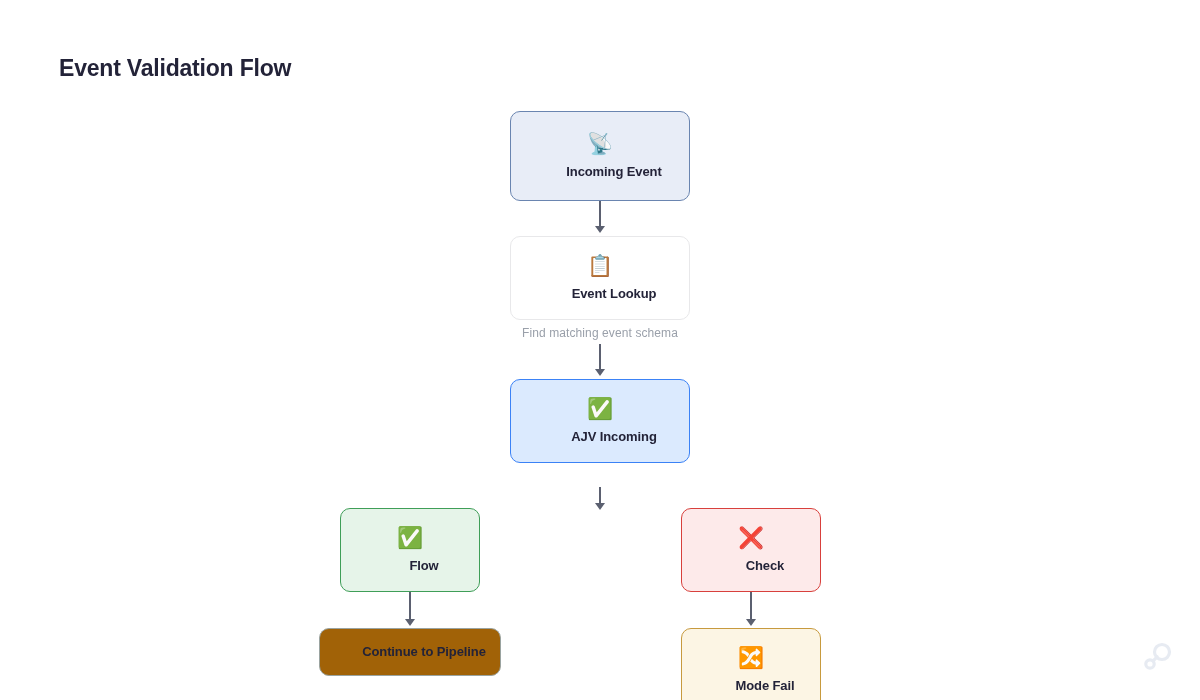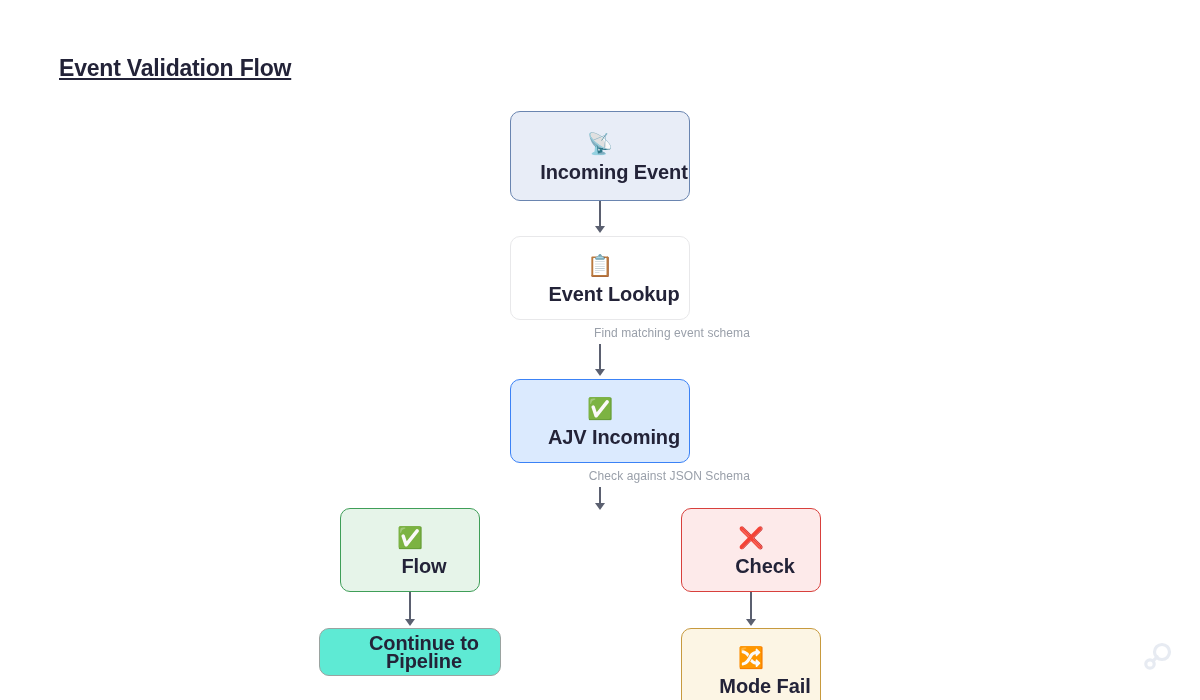--- a/index.html
+++ b/index.html
@@ -16,21 +16,20 @@
   }
 
   .page-title {
     position: absolute;
     left: 59px;
     top: 40px;
     font-size: 23px;
     font-weight: bold;
     color: #232338;
     letter-spacing: -0.2px;
-    text-decoration: underline;
   }
 
   .canvas {
     position: absolute;
     left: 0;
     top: 0;
     width: 1200px;
     height: 700px;
   }
 
@@ -46,33 +45,33 @@
   }
 
   .node-icon {
     font-size: 21px;
     line-height: 24px;
     margin-bottom: 7px;
     display: block;
   }
 
   .node-label {
-    font-size: 20px;
+    font-size: 13px;
     font-weight: bold;
     color: #232338;
     letter-spacing: -0.1px;
     line-height: 18px;
     margin-left: 28px;
   }
 
   .node-caption {
     position: absolute;
     font-size: 12px;
     color: #9aa0aa;
-    text-align: right;
+    text-align: center;
     letter-spacing: 0.1px;
     white-space: nowrap;
   }
 
   
   #node-incoming-event {
     left: 510px; top: 111px; width: 180px; height: 90px;
     background: #e8edf7;
     border: 1.6px solid #6a85b0;
   }
@@ -91,21 +90,21 @@
     background: #e6f4e9;
     border: 1.5px solid #3f9e58;
   }
   #node-fail {
     left: 681px; top: 508px; width: 140px; height: 84px;
     background: #fdeaea;
     border: 1.5px solid #d8403c;
   }
   #node-continue-to-pipeline {
     left: 319px; top: 628px; width: 182px; height: 48px;
-    background: #5eead4;
+    background: #a16207;
     border: 1.3px solid #9aa3a0;
   }
   #node-mode-check {
     left: 681px; top: 628px; width: 140px; height: 84px;
     background: #fcf5e4;
     border: 1.5px solid #c79a3e;
   }
 
   
   #caption-schema-lookup { left: 450px; top: 326px; width: 300px; }
@@ -179,21 +178,20 @@
   <div class="node" id="node-schema-lookup">
     <span class="node-icon">📋</span>
     <span class="node-label">Event Lookup</span>
   </div>
   <div class="node-caption" id="caption-schema-lookup">Find matching event schema</div>
 
   <div class="node" id="node-ajv-validate">
     <span class="node-icon">✅</span>
     <span class="node-label">AJV Incoming</span>
   </div>
-  <div class="node-caption" id="caption-ajv-validate">Check against JSON Schema</div>
 
   <div class="node" id="node-pass">
     <span class="node-icon">✅</span>
     <span class="node-label">Flow</span>
   </div>
 
   <div class="node" id="node-fail">
     <span class="node-icon">❌</span>
     <span class="node-label">Check</span>
   </div>

